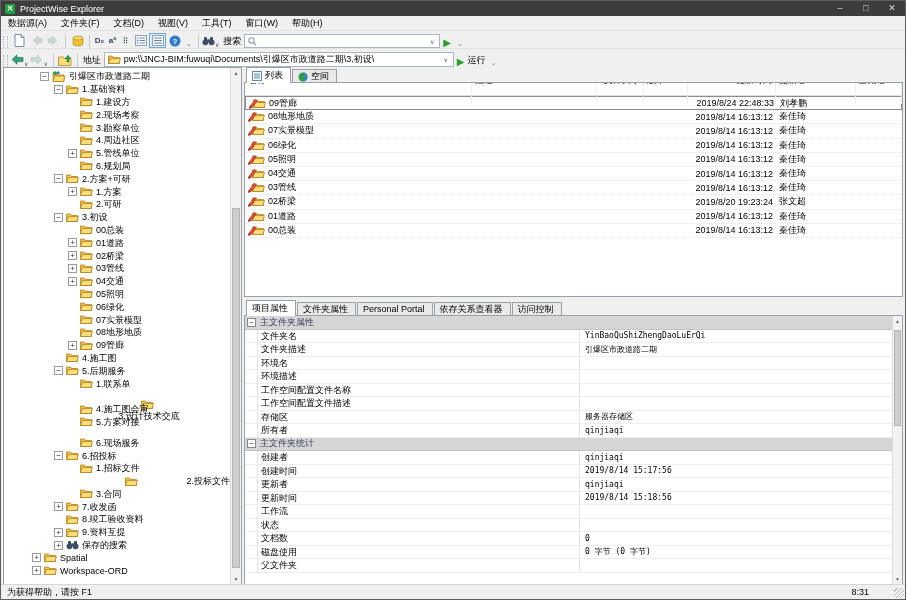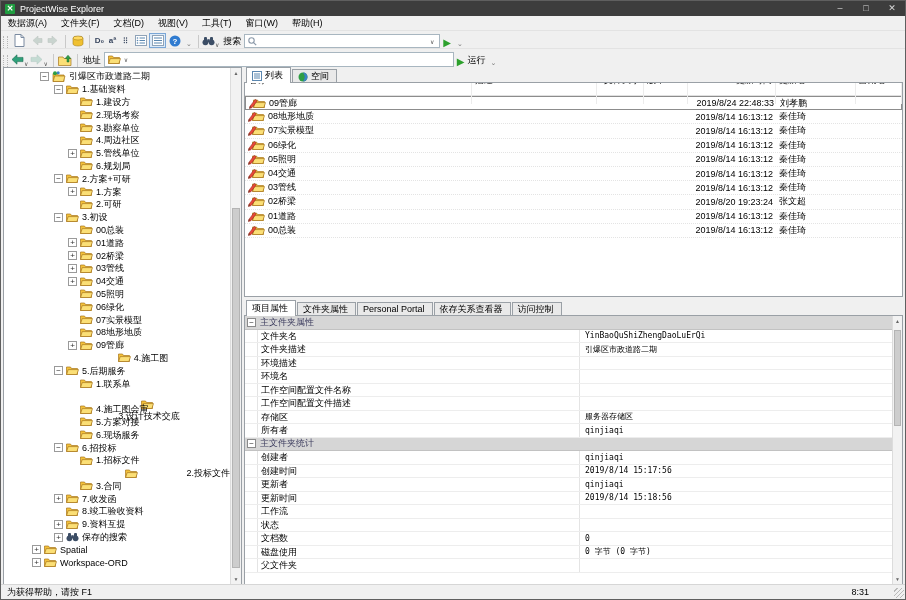--- a/index.html
+++ b/index.html
@@ -215,20 +215,21 @@
           <path d="M9 8 V4.5 H7.2 L10 1.2 L12.8 4.5 H11 V8 Z" fill="#2f9e44" stroke="#1d6b2c" stroke-width=".5"></path>
         </svg>
     </span>
     <span class="sep"></span>
     <span class="tb-label">地址</span>
     <span class="addrbox">
       <svg width="13" height="11" viewBox="0 0 13 11">
           <path d="M.5 2 h4 l1 1.5 h6 v6 h-11 z" fill="#f3c13a" stroke="#a8761c" stroke-width=".7"></path>
           <path d="M2.2 4.6 h10.3 l-1.6 4.9 H.6 z" fill="#fbdf76" stroke="#a8761c" stroke-width=".7"></path>
         </svg>
+      <span class="addrtext flexsp">pw:\\JNCJ-BIM:fuwuqi\Documents\引爆区市政道路二期\3.初设\</span>
       <span class="caret">∨</span>
     </span>
     <span class="play">▶</span>
     <span class="run-label">运行</span>
     <span class="ov">⌄</span>
   </div>
 
   <div class="main">
 
     <div class="treepanel">
@@ -448,21 +449,21 @@
           <div class="tree-row" style="padding-left: 64px;">
             <span class="expander">+</span>
             <span class="ticon">
               <svg width="13" height="11" viewBox="0 0 13 11">
                 <path d="M.5 2 h4 l1 1.5 h6 v6 h-11 z" fill="#f3c13a" stroke="#a8761c" stroke-width=".7"></path>
                 <path d="M2.2 4.6 h10.3 l-1.6 4.9 H.6 z" fill="#fbdf76" stroke="#a8761c" stroke-width=".7"></path>
               </svg>
             </span>
             <span class="tlabel">09管廊</span>
           </div>
-          <div class="tree-row" style="padding-left: 40px; justify-content: center;">
+          <div class="tree-row" style="padding-left: 50px;">
             <span class="expander blank"></span>
             <span class="ticon">
               <svg width="13" height="11" viewBox="0 0 13 11">
                 <path d="M.5 2 h4 l1 1.5 h6 v6 h-11 z" fill="#f3c13a" stroke="#a8761c" stroke-width=".7"></path>
                 <path d="M2.2 4.6 h10.3 l-1.6 4.9 H.6 z" fill="#fbdf76" stroke="#a8761c" stroke-width=".7"></path>
               </svg>
             </span>
             <span class="tlabel">4.施工图</span>
           </div>
           <div class="tree-row" style="padding-left: 50px;">
@@ -508,21 +509,21 @@
           <div class="tree-row" style="padding-left: 64px;">
             <span class="expander blank"></span>
             <span class="ticon">
               <svg width="13" height="11" viewBox="0 0 13 11">
                 <path d="M.5 2 h4 l1 1.5 h6 v6 h-11 z" fill="#f3c13a" stroke="#a8761c" stroke-width=".7"></path>
                 <path d="M2.2 4.6 h10.3 l-1.6 4.9 H.6 z" fill="#fbdf76" stroke="#a8761c" stroke-width=".7"></path>
               </svg>
             </span>
             <span class="tlabel">5.方案对接</span>
           </div>
-          <div class="tree-row" style="padding-left: 64px;">
+          <div class="tree-row" style="padding-left: 64px; margin-top: 8px;">
             <span class="expander blank"></span>
             <span class="ticon">
               <svg width="13" height="11" viewBox="0 0 13 11">
                 <path d="M.5 2 h4 l1 1.5 h6 v6 h-11 z" fill="#f3c13a" stroke="#a8761c" stroke-width=".7"></path>
                 <path d="M2.2 4.6 h10.3 l-1.6 4.9 H.6 z" fill="#fbdf76" stroke="#a8761c" stroke-width=".7"></path>
               </svg>
             </span>
             <span class="tlabel">6.现场服务</span>
           </div>
           <div class="tree-row" style="padding-left: 50px;">
@@ -905,26 +906,26 @@
               <span class="plabel">文件夹名</span>
               <span class="pvalue">YinBaoQuShiZhengDaoLuErQi</span>
             </div>
             <div class="prow">
               <span class="pgutter"></span>
               <span class="plabel">文件夹描述</span>
               <span class="pvalue">引爆区市政道路二期</span>
             </div>
             <div class="prow">
               <span class="pgutter"></span>
+              <span class="plabel">环境名</span>
+              <span class="pvalue"></span>
+            </div>
+            <div class="prow">
+              <span class="pgutter"></span>
               <span class="plabel">环境描述</span>
-              <span class="pvalue"></span>
-            </div>
-            <div class="prow">
-              <span class="pgutter"></span>
-              <span class="plabel">环境名</span>
               <span class="pvalue"></span>
             </div>
             <div class="prow">
               <span class="pgutter"></span>
               <span class="plabel">工作空间配置文件名称</span>
               <span class="pvalue"></span>
             </div>
             <div class="prow">
               <span class="pgutter"></span>
               <span class="plabel">工作空间配置文件描述</span>

